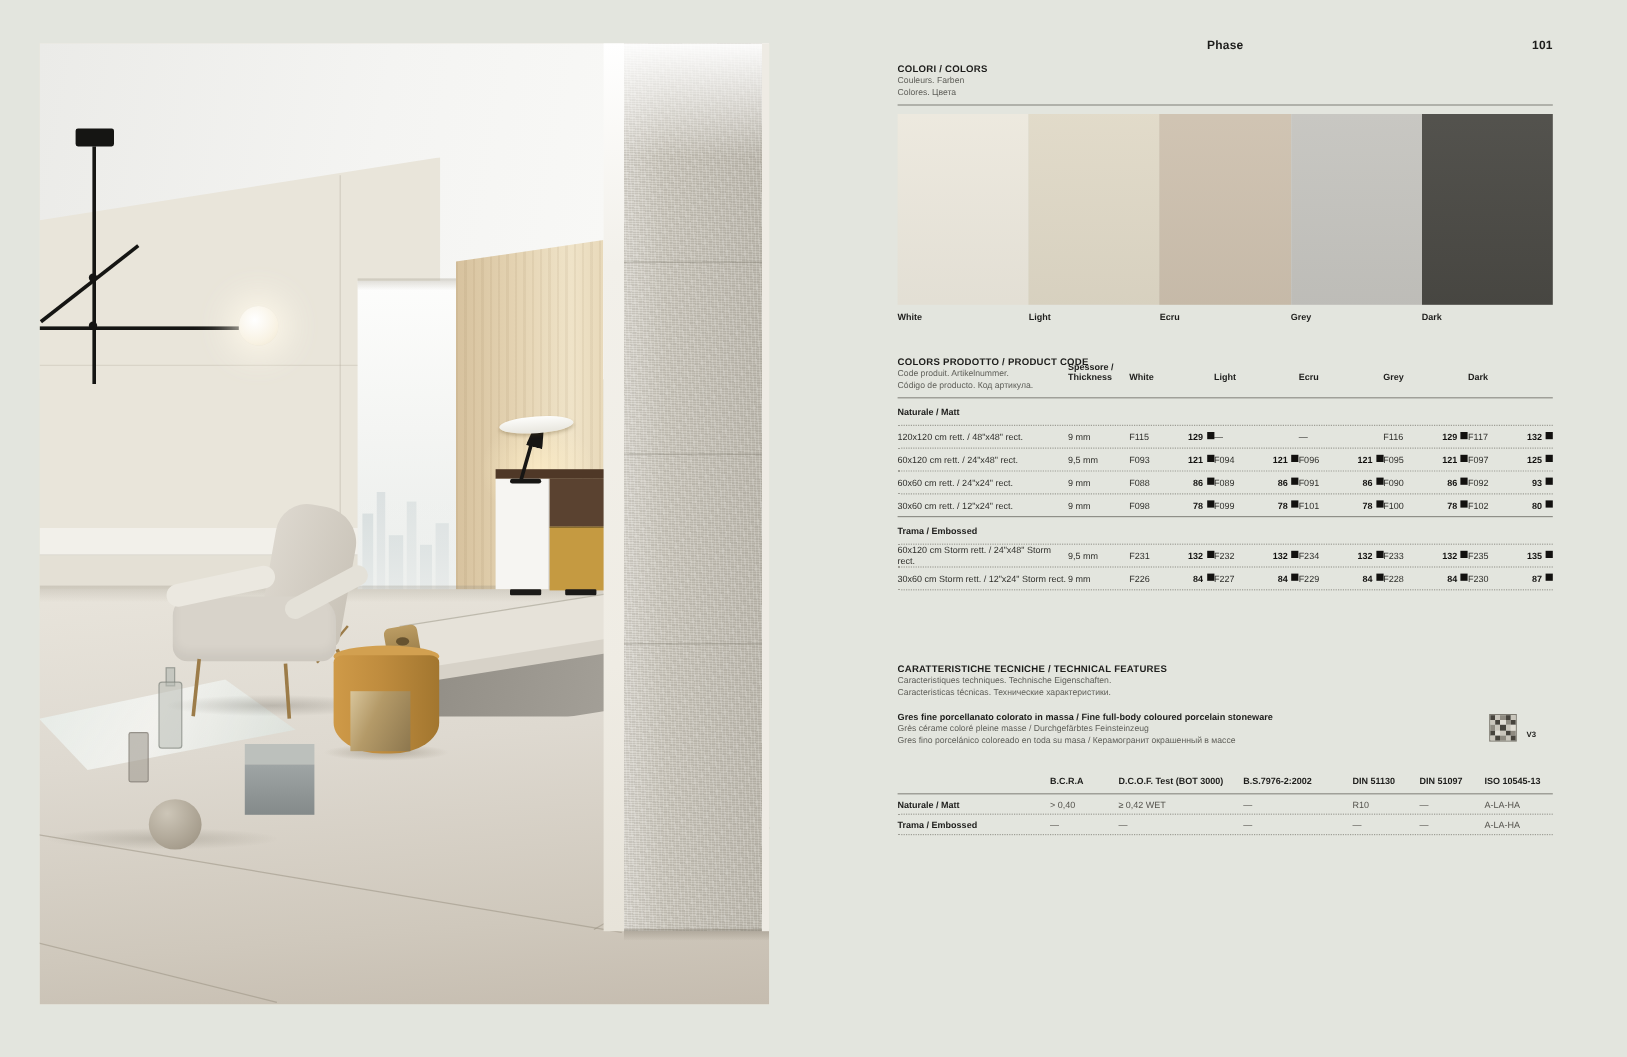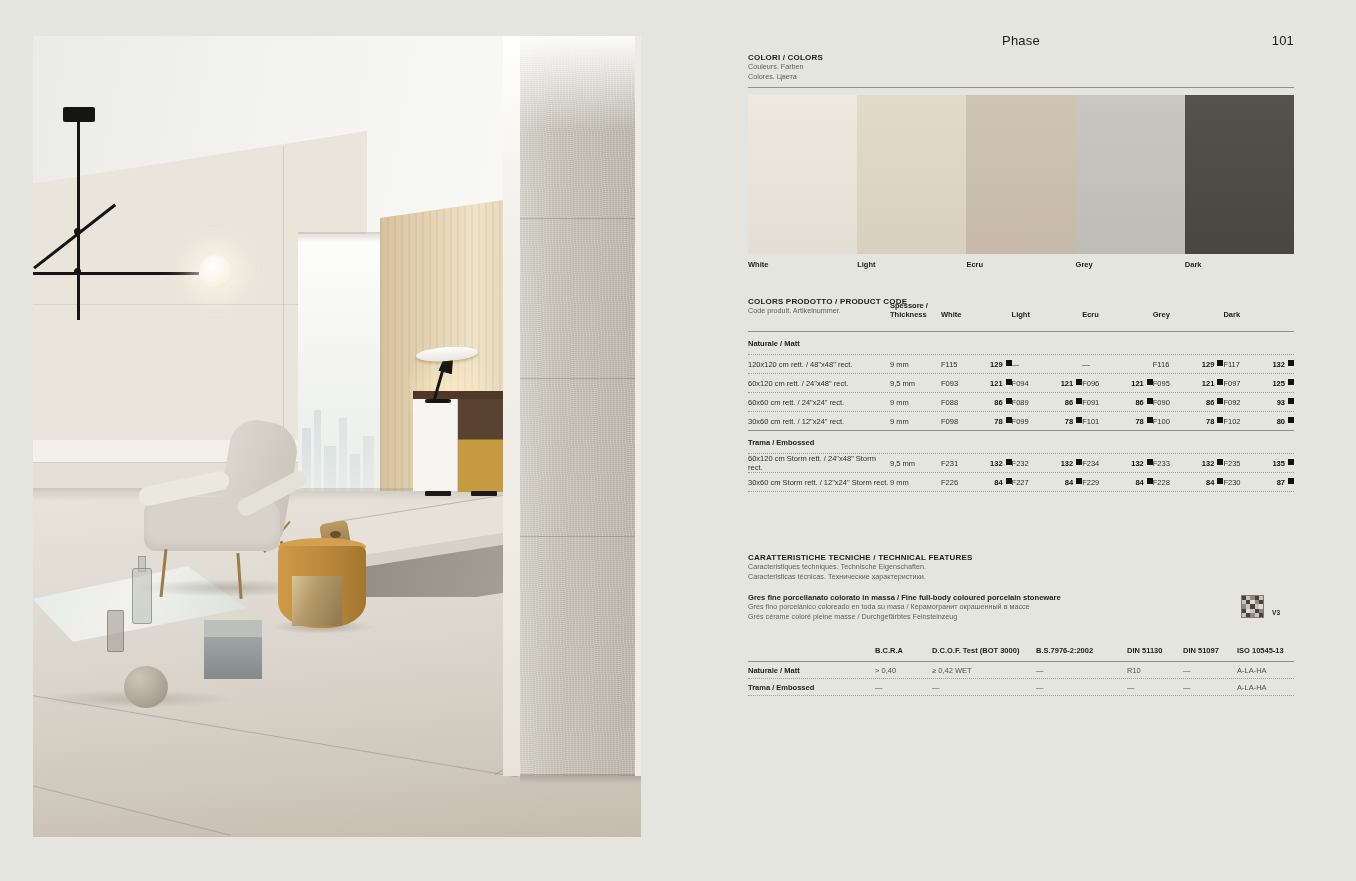--- a/index.html
+++ b/index.html
@@ -113,21 +113,21 @@
   .gt-cube-front{left:176px;top:83px;width:58px;height:42px;background:linear-gradient(#9fa5a5,#848a8a)}
   .gt-bottle1{left:104px;top:14px;width:18px;height:54px;border-radius:3px;background:rgba(185,190,183,.55);border:1px solid rgba(110,115,108,.55)}
   .gt-bottle1-neck{left:110px;top:2px;width:6px;height:14px;background:rgba(185,190,183,.7);border:1px solid rgba(110,115,108,.5)}
   .gt-bottle2{left:79px;top:56px;width:15px;height:40px;border-radius:2px;background:rgba(162,156,147,.6);border:1px solid rgba(105,100,92,.5)}
   .gt-glass{left:0;top:0;width:225px;height:102px;
     clip-path:polygon(2% 44%,71% 12%,97% 53%,20% 86%);
     background:linear-gradient(115deg,rgba(222,230,224,.78),rgba(245,247,244,.5) 45%,rgba(205,214,206,.72));
     filter:drop-shadow(0 1.5px 0 rgba(255,255,255,.9))}
   
   .panel{position:absolute;left:748px;top:33px;width:546px}
-  .panel-head{position:relative;height:12px;font-size:13px;font-weight:normal;letter-spacing:.2px}
+  .panel-head{position:relative;height:12px;font-size:10px;font-weight:bold;letter-spacing:.2px}
   .p-title{position:absolute;left:0;right:0;text-align:center}
   .p-num{position:absolute;right:0;top:0}
   .sec-title{font-size:8px;font-weight:bold;letter-spacing:.2px}
   .sec-sub{font-size:7.2px;color:#5f5f59;line-height:9.5px}
   .colors-block{margin-top:8px}
   .rule{border-top:1px solid #8f8f88;margin-top:6px}
   .swatches{display:flex;height:159px;margin-top:7px}
   .swatch{flex:1;background-image:linear-gradient(rgba(255,255,255,.05),rgba(0,0,0,.04))}
   .swatch-labels{display:flex;margin-top:6px}
   .swatch-labels span{flex:1;font-size:7.5px;font-weight:bold}
@@ -288,20 +288,21 @@
       <span>Light</span>
       <span>Ecru</span>
       <span>Grey</span>
       <span>Dark</span>
     </div>
   </div>
 
   <div class="pc-head">
     <div class="sec-title">COLORS PRODOTTO / PRODUCT CODE</div>
     <div class="sec-sub">Code produit. Artikelnummer.</div>
+    <div class="sec-sub">Código de producto. Код артикула.</div>
     <div class="pc-cols">
       <span class="pc-col-thick">
         <span>Spessore /</span><br><span>Thickness</span>
       </span>
       <span class="pc-col">White</span>
       <span class="pc-col">Light</span>
       <span class="pc-col">Ecru</span>
       <span class="pc-col">Grey</span>
       <span class="pc-col">Dark</span>
     </div>
@@ -486,22 +487,22 @@
       </span>
   </div>
 
   <div class="tech-block">
     <div class="sec-title">CARATTERISTICHE TECNICHE / TECHNICAL FEATURES</div>
     <div class="sec-sub">Caracteristiques techniques. Technische Eigenschaften.</div>
     <div class="sec-sub">Caracteristicas técnicas. Технические характеристики.</div>
 
     <div class="material">
       <div class="material-title">Gres fine porcellanato colorato in massa / Fine full-body coloured porcelain stoneware</div>
+      <p>Grès cérame coloré pleine masse / Durchgefärbtes Feinsteinzeug</p>
       <p>Gres fino porcelánico coloreado en toda su masa / Керамогранит окрашенный в массе</p>
-      <p>Grès cérame coloré pleine masse / Durchgefärbtes Feinsteinzeug</p>
       <span class="v3">
           <i class="d"></i>
           <i class="l"></i>
           <i class="m"></i>
           <i class="d"></i>
           <i class="l"></i>
           <i class="l"></i>
           <i class="d"></i>
           <i class="x"></i>
           <i class="m"></i>

